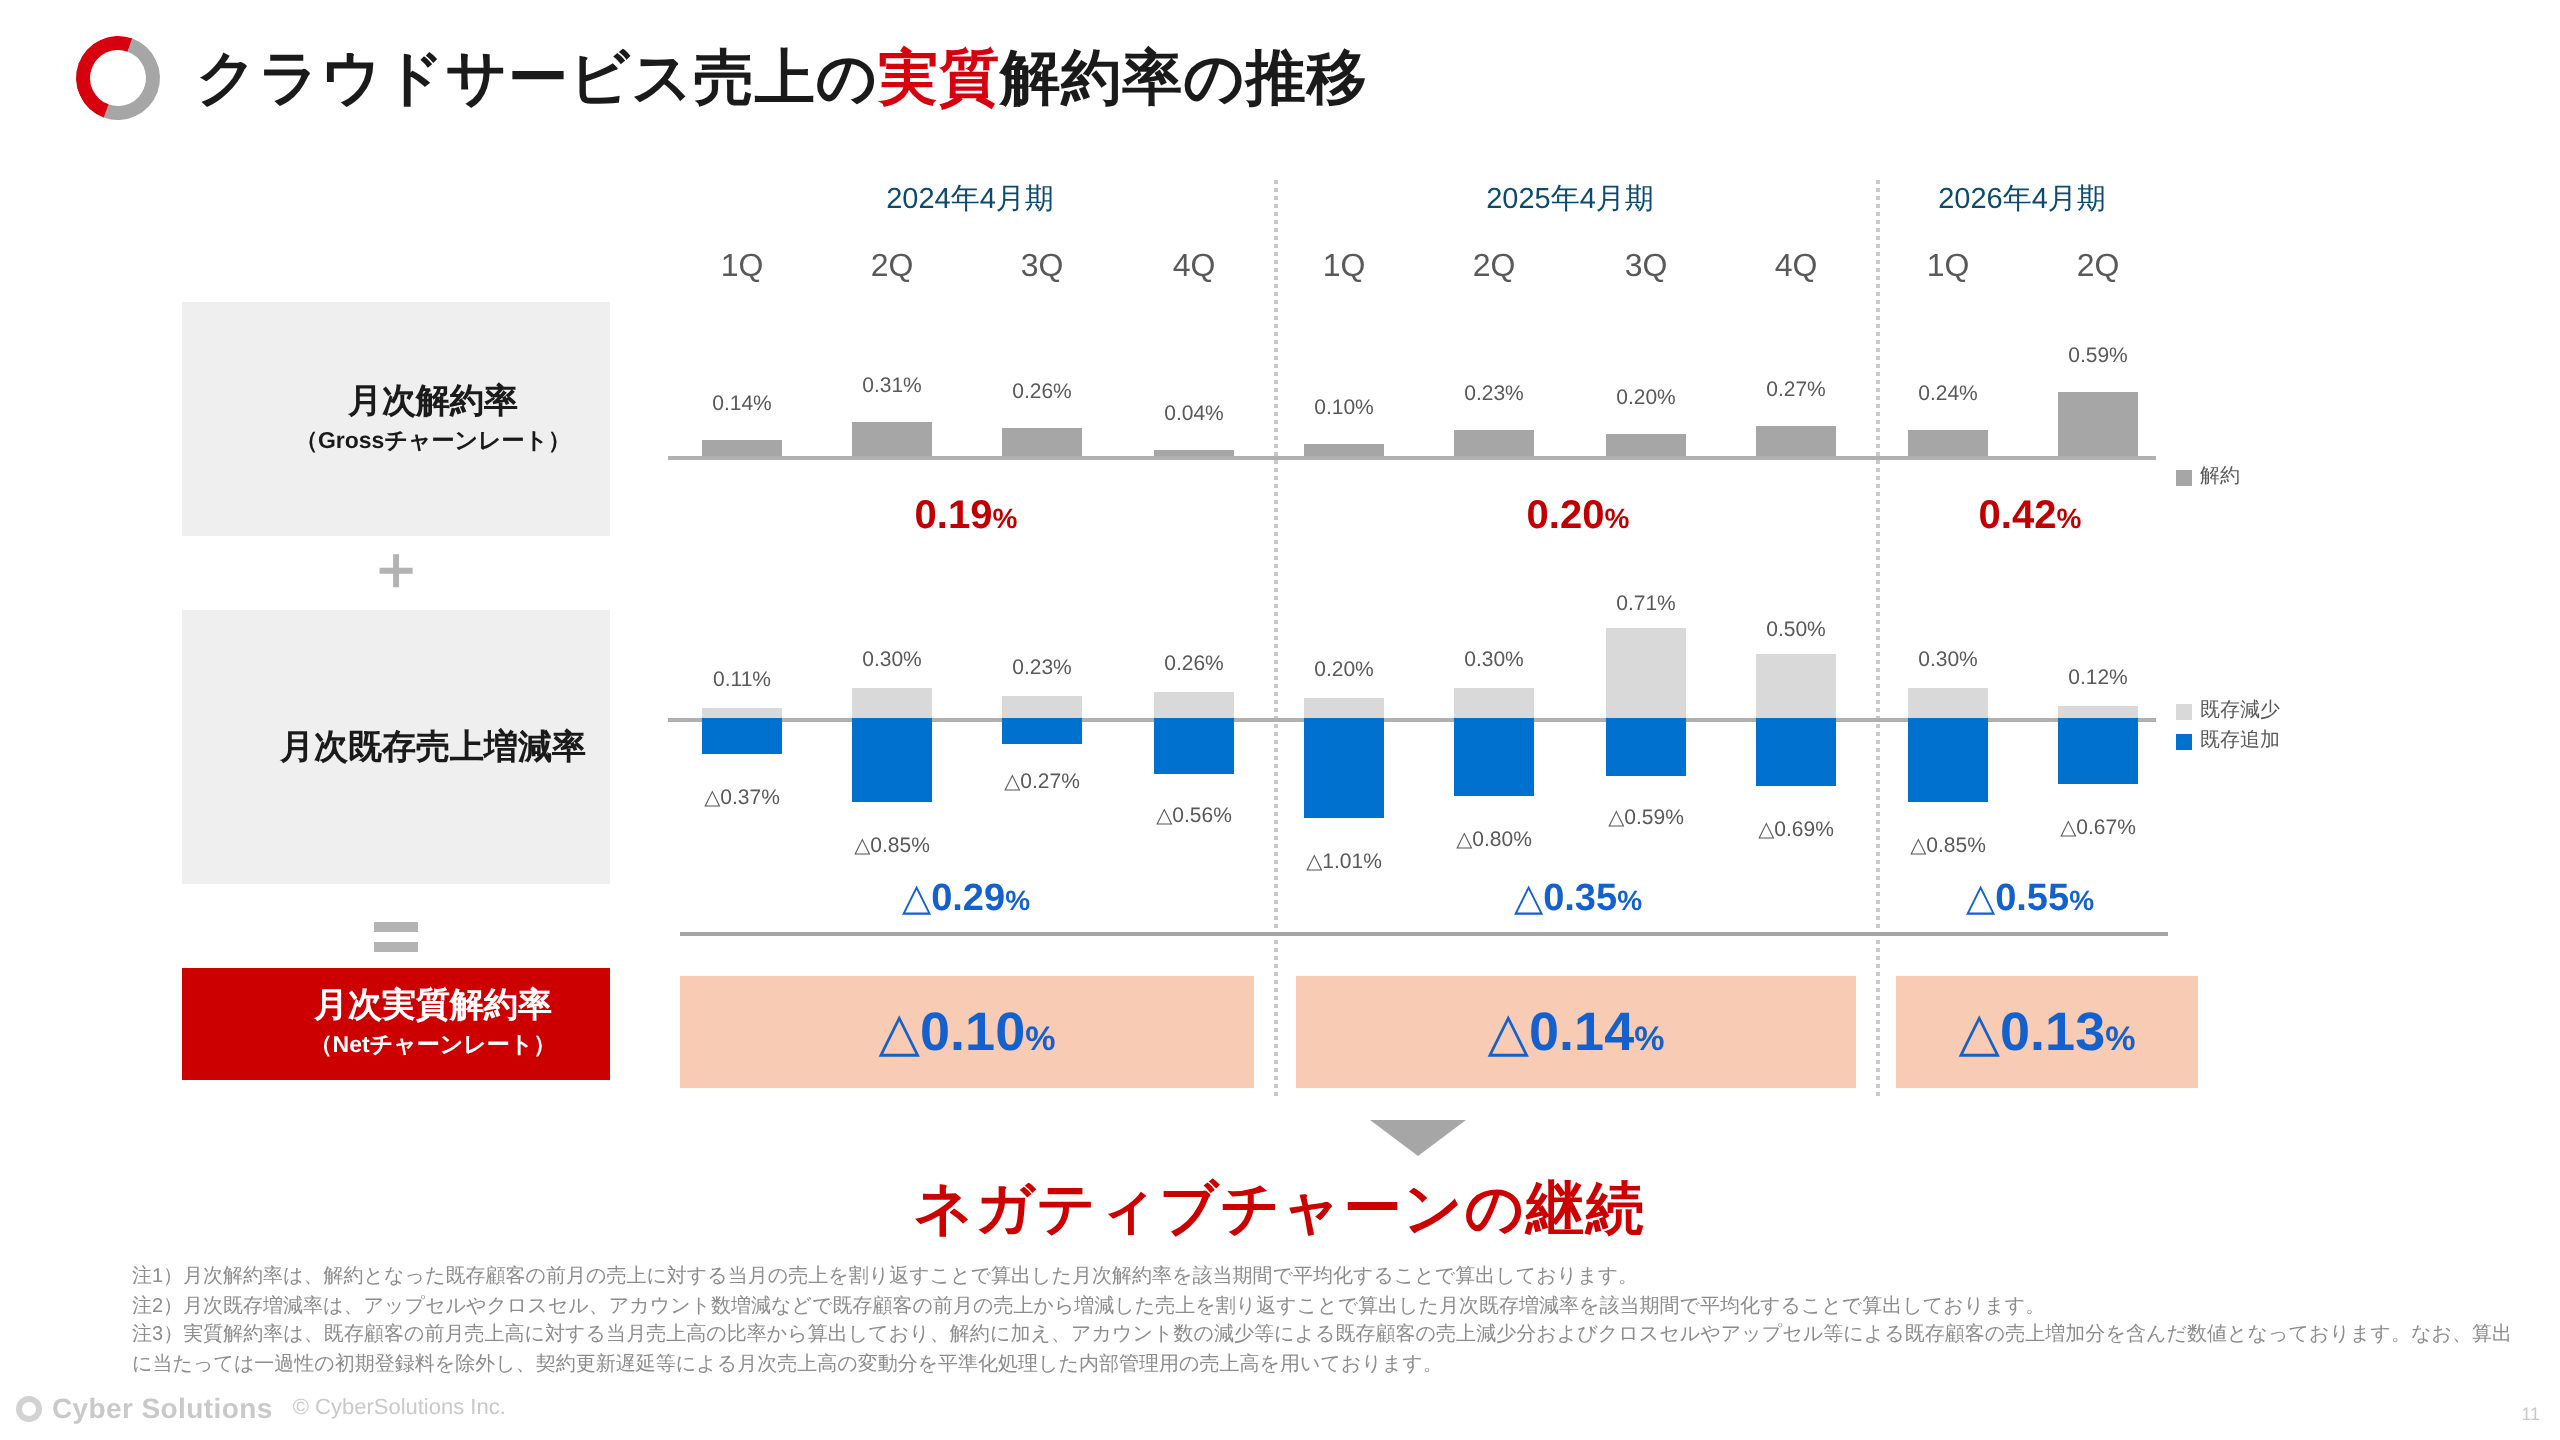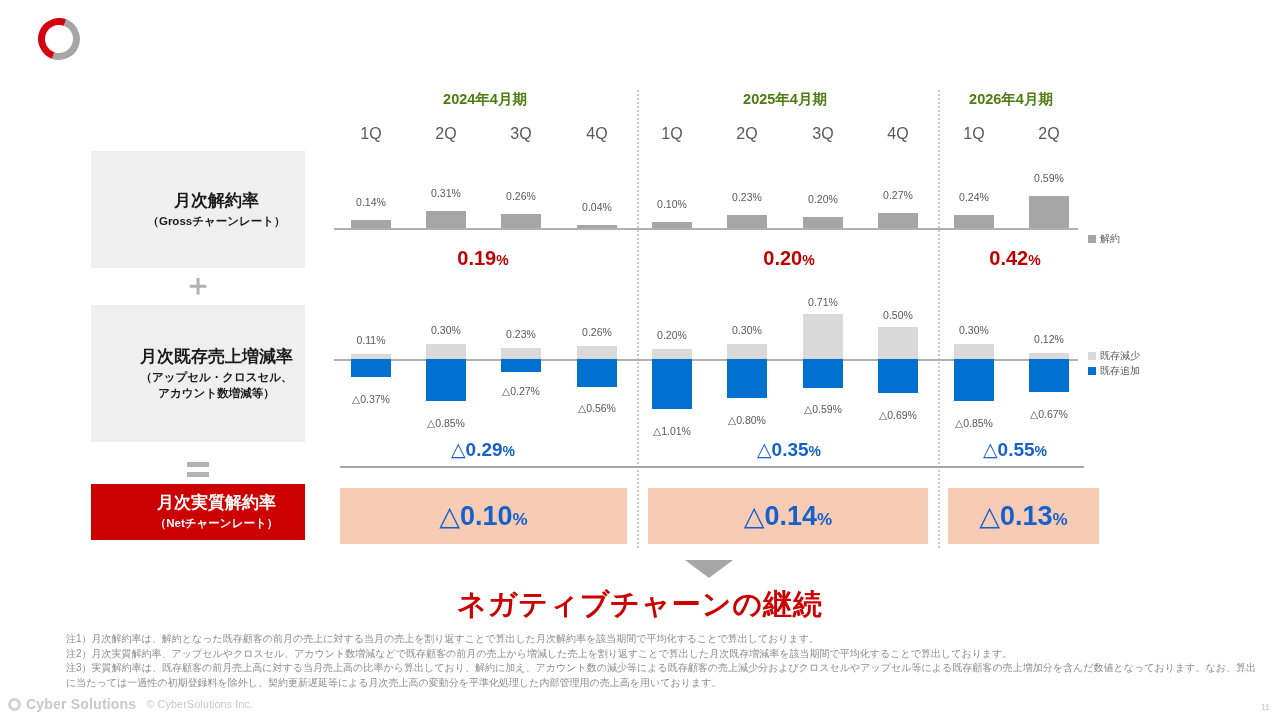--- a/index.html
+++ b/index.html
@@ -20,21 +20,21 @@
     transform: rotate(-25deg);
   }
   .title-text {
     margin-left: 18px; font-size: 30px; font-weight: bold;
     color: #1a1a1a; letter-spacing: .5px; white-space: nowrap;
   }
   .title-text .hl { color: #d7000f; }
 
   
   .fy-label {
-    position: absolute; font-size: 14.5px; font-weight: bold; color: #4d7c0f;
+    position: absolute; font-size: 14.5px; font-weight: normal; color: #0c4a6e;
     text-align: center; white-space: nowrap;
   }
   .q-label {
     position: absolute; font-size: 16px; color: #595959;
     text-align: center; width: 40px;
   }
 
   
   .v-div {
     position: absolute; width: 0;
@@ -153,20 +153,23 @@
   .footer .fcopy { font-size: 11px; color: #c9c9c9; margin-left: 10px; }
   .pageno { position: absolute; right: 10px; bottom: 8px; font-size: 9px; color: #c9c9c9; }
 </style>
 </head>
 <body>
 
 <div id="slide">
 
   <div class="title-row">
     <div class="logo-ring"></div>
+    <div class="title-text">
+      <span>クラウドサービス売上の</span><span class="hl">実質</span><span>解約率の推移</span>
+    </div>
   </div>
 
   <div class="fy-label" style="left:400px; top:90px; width:170px;">2024年4月期</div>
   <div class="fy-label" style="left:700px; top:90px; width:170px;">2025年4月期</div>
   <div class="fy-label" style="left:926px; top:90px; width:170px;">2026年4月期</div>
 
   <div class="q-label" style="left:351px; top:125px;">1Q</div>
   <div class="q-label" style="left:426px; top:125px;">2Q</div>
   <div class="q-label" style="left:501px; top:125px;">3Q</div>
   <div class="q-label" style="left:577px; top:125px;">4Q</div>
@@ -182,22 +185,20 @@
 
   <div class="side-box" style="top:151px; height:117px;">
     <div class="main">月次解約率</div>
     <div class="sub">（Grossチャーンレート）</div>
   </div>
 
   <div class="op-sign" style="top:270px;">＋</div>
 
   <div class="side-box" style="top:305px; height:137px;">
     <div class="main">月次既存売上増減率</div>
-    <div class="sub" style="white-space:pre-line;">（アップセル・クロスセル、
-アカウント数増減等）</div>
   </div>
 
   <div class="op-sign" style="top:452px;">
     <span class="op-eq"><i></i><i></i></span>
   </div>
 
   <div class="side-box red" style="top:484px; height:56px;">
     <div class="main">月次実質解約率</div>
     <div class="sub">（Netチャーンレート）</div>
   </div>
@@ -371,21 +372,21 @@
     <div class="v">
       <span>△0.13</span><span class="pct">%</span>
     </div>
   </div>
 
   <div class="down-arrow" style="left:685px; top:560px;"></div>
   <div class="message" style="top:585px;">ネガティブチャーンの継続</div>
 
   <div class="notes">
     <p>注1）月次解約率は、解約となった既存顧客の前月の売上に対する当月の売上を割り返すことで算出した月次解約率を該当期間で平均化することで算出しております。</p>
-    <p>注2）月次実質解約率、アップセルやクロスセル、アカウント数増減などで既存顧客の前月の売上から増減した売上を割り返すことで算出した月次既存増減率を該当期間で平均化することで算出しております。</p>
+    <p>注2）月次既存増減率は、アップセルやクロスセル、アカウント数増減などで既存顧客の前月の売上から増減した売上を割り返すことで算出した月次既存増減率を該当期間で平均化することで算出しております。</p>
     <p>注3）実質解約率は、既存顧客の前月売上高に対する当月売上高の比率から算出しており、解約に加え、アカウント数の減少等による既存顧客の売上減少分およびクロスセルやアップセル等による既存顧客の売上増加分を含んだ数値となっております。なお、算出に当たっては一過性の初期登録料を除外し、契約更新遅延等による月次売上高の変動分を平準化処理した内部管理用の売上高を用いております。</p>
   </div>
 
   <div class="footer">
     <div class="fring"></div>
     <div class="fname">Cyber Solutions</div>
     <div class="fcopy">© CyberSolutions Inc.</div>
   </div>
   <div class="pageno">11</div>
 

